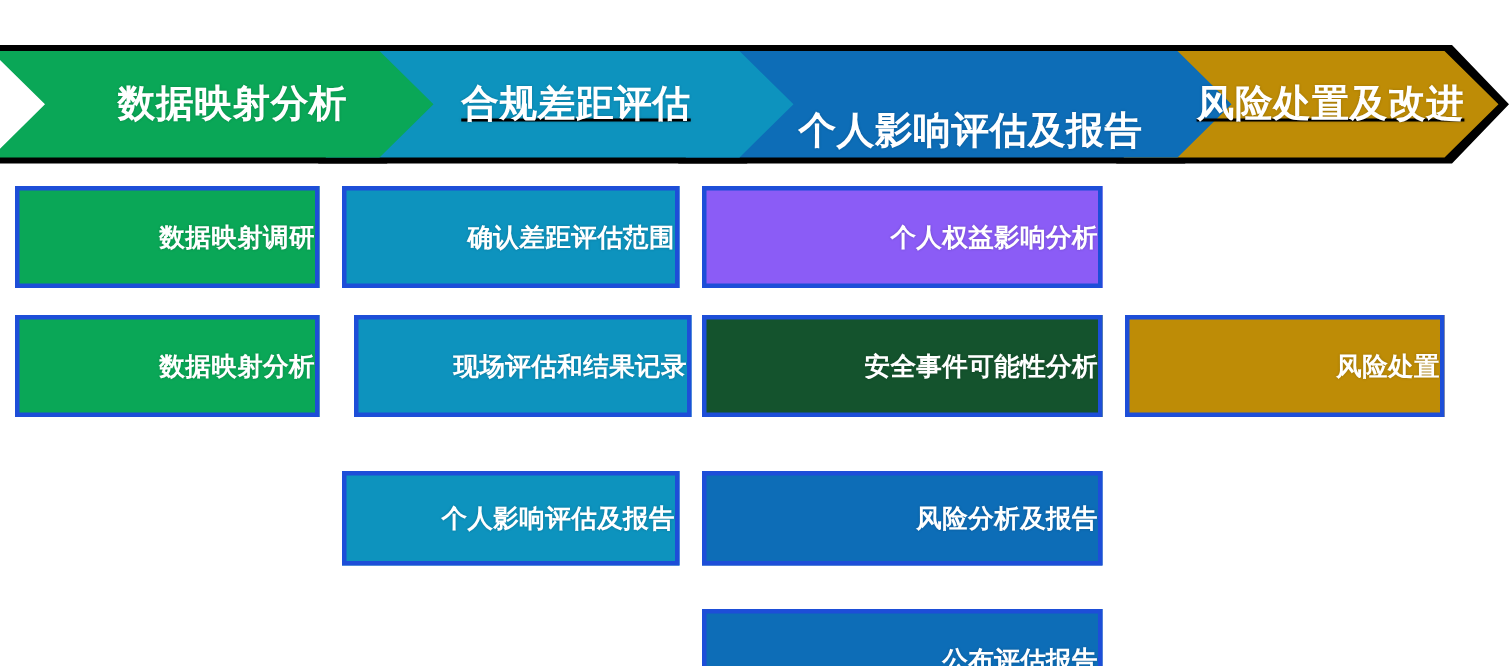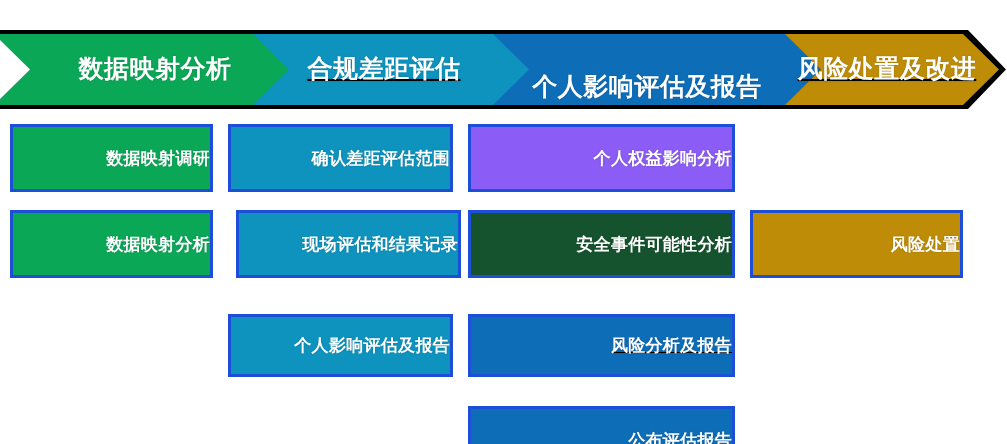--- a/index.html
+++ b/index.html
@@ -127,21 +127,21 @@
   <div class="stage-box" style="left:228px; top:285px; width:225px; height:63px; background:#0D93BE;">
     <span class="box-label">个人影响评估及报告</span>
   </div>
 
   <div class="stage-box" style="left:468px; top:95px; width:267px; height:68px; background:#8b5cf6;">
     <span class="box-label">个人权益影响分析</span>
   </div>
   <div class="stage-box" style="left:468px; top:181px; width:267px; height:68px; background:#14532d;">
     <span class="box-label">安全事件可能性分析</span>
   </div>
-  <div class="stage-box" style="left:468px; top:285px; width:267px; height:63px; background:#0D6DB7;text-decoration:underline;">
+  <div class="stage-box" style="left:468px; top:285px; width:267px; height:63px; background:#0D6DB7;">
     <span class="box-label">风险分析及报告</span>
   </div>
   <div class="stage-box" style="left:468px; top:377px; width:267px; height:68px; background:#0D6DB7;">
     <span class="box-label">公布评估报告</span>
   </div>
 
   <div class="stage-box" style="left:750px; top:181px; width:213px; height:68px; background:#BE8C06;">
     <span class="box-label">风险处置</span>
   </div>
 

